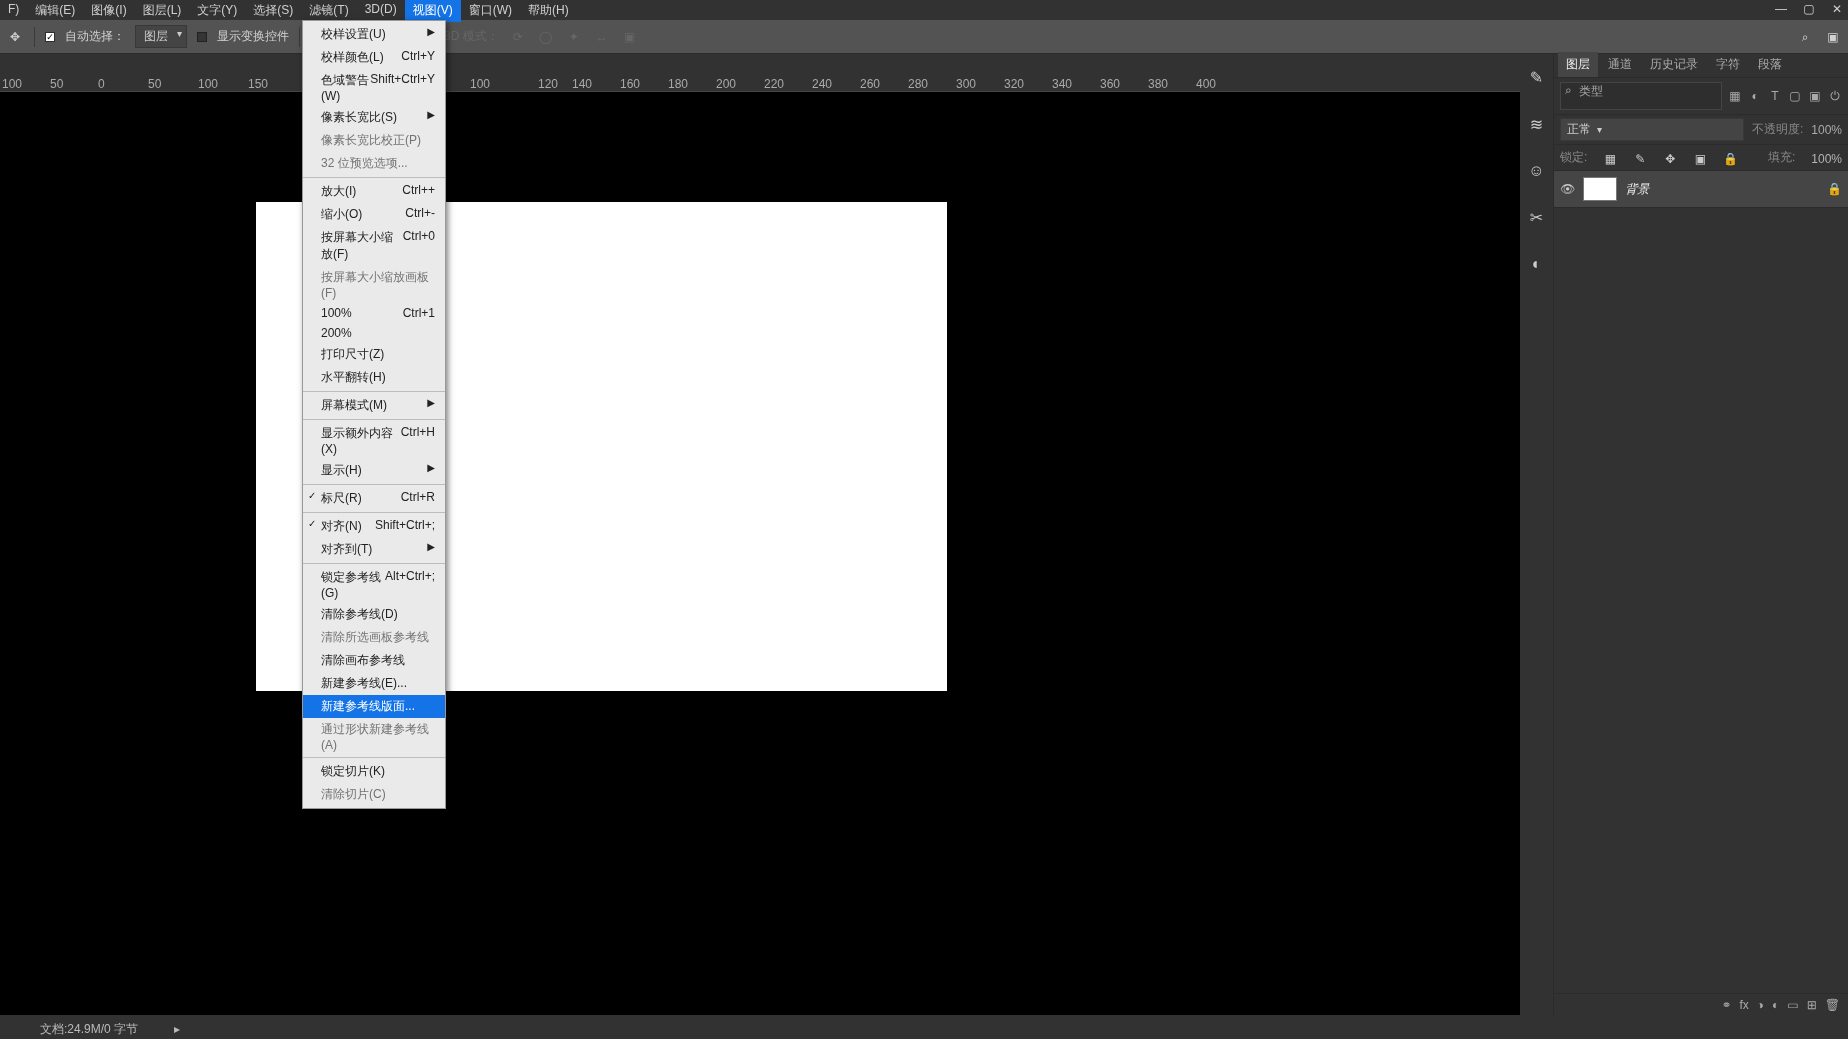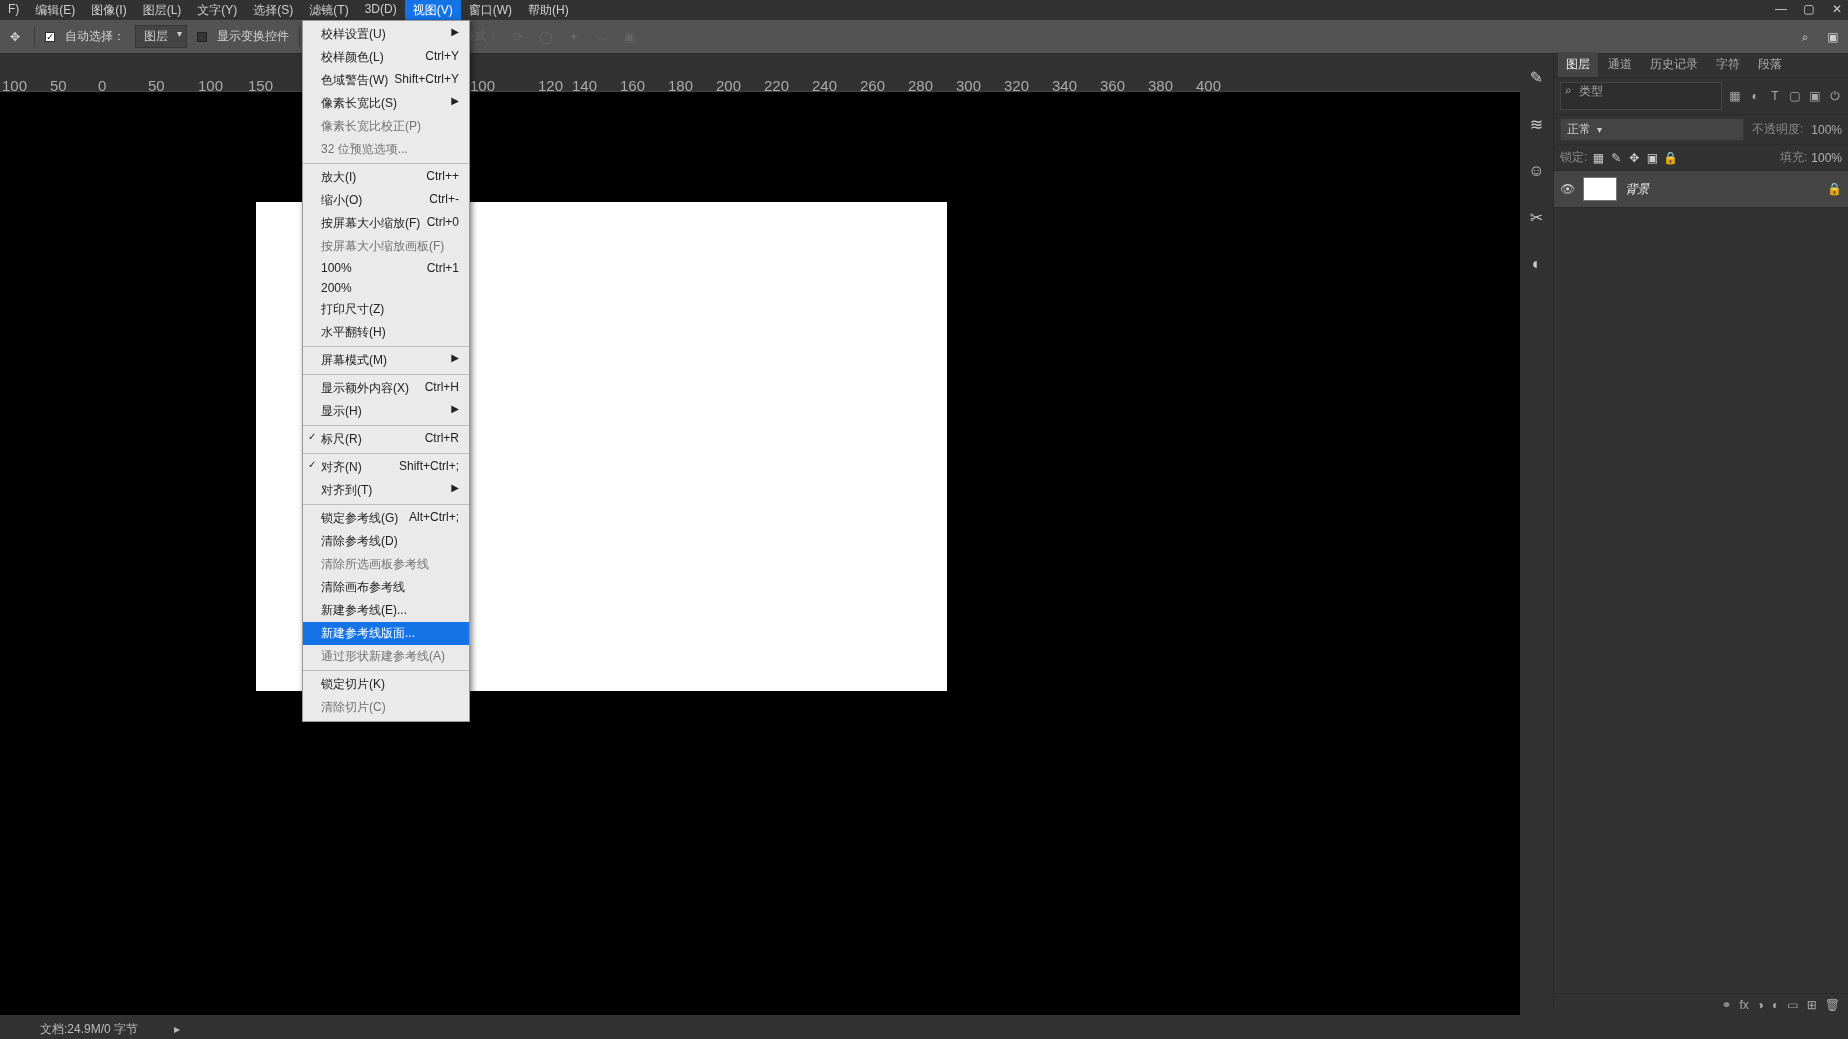--- a/index.html
+++ b/index.html
@@ -15,24 +15,24 @@
 .options-bar .dropdown { background: #444; border: 1px solid #383838; padding: 2px 18px 2px 8px; position: relative; color: #ccc; }
 .options-bar .dropdown:after { content: "▾"; position: absolute; right: 4px; top: 2px; font-size: 10px; }
 .options-bar .icon-btn { width: 18px; height: 18px; display: inline-flex; align-items: center; justify-content: center; color: #d0d0d0; }
 .options-bar .label { color: #d0d0d0; }
 .options-bar-right { position: absolute; right: 6px; top: 24px; display: flex; gap: 10px; height: 26px; align-items: center; }
 .doc-tabs { height: 22px; background: #323232; display: flex; }
 .doc-tab { background: #535353; padding: 4px 10px; color: #eee; border-right: 1px solid #323232; position: relative; margin-top: 47px; }
 .doc-tab .close { margin-left: 6px; font-size: 11px; color: #ddd; }
 .canvas-area { position: absolute; left: 0; top: 76px; width: 1520px; height: 939px; background: #000; }
 .ruler-h { height: 16px; background: #323232; border-bottom: 1px solid #444; position: absolute; left: 0; right: 0; top: 0; overflow: hidden; }
-.ruler-h .tick { position: absolute; top: 1px; color: #aaa; font-size: 15px; padding-left:2px;}
+.ruler-h .tick { position: absolute; top: 1px; color: #aaa; font-size: 12px; padding-left:2px;}
 .canvas { position: absolute; left: 256px; top: 126px; width: 691px; height: 489px; background: #fff; }
 .status-bar { position: absolute; left: 0; bottom: 0; width: 1520px; height: 20px; background: #323232; display: flex; align-items: center; color: #bbb; padding-left: 10px; gap: 30px; }
-.dropdown-menu { position: absolute; left: 302px; top: 20px; width: 168px; background: #eaeaea; border: 1px solid #999; box-shadow: 2px 2px 6px rgba(0,0,0,0.5); z-index: 100; padding: 2px 0; }
+.dropdown-menu { position: absolute; left: 302px; top: 20px; width: 144px; background: #eaeaea; border: 1px solid #999; box-shadow: 2px 2px 6px rgba(0,0,0,0.5); z-index: 100; padding: 2px 0; }
 .menu-item { padding: 3px 10px 3px 18px; color: #222; display: flex; justify-content: space-between; position: relative; cursor: default; }
 .menu-item.disabled { color: #737373; }
 .menu-item.highlighted { background: #1473e6; color: #fff; }
 .menu-sep { height: 1px; background: #bdbdbd; margin: 2px 0; }
 .menu-item .check { position: absolute; left: 5px; font-size: 10px; }
 .menu-item .arrow { font-size: 10px; }
 .right-panels { position: absolute; right: 0; top: 54px; width: 328px; height: 961px; background: #323232; display: flex; }
 .mini-icons { width: 34px; background: #323232; border-right: 1px solid #2b2b2b; padding-top: 14px; display: flex; flex-direction: column; gap: 28px; align-items: center; }
 .mini-icons span { font-size: 16px; color: #ccc; cursor: default; }
 .panel-wide { flex: 1; background: #323232; }
@@ -41,21 +41,21 @@
 .panel-tab.active { background: #454545; color: #eee; }
 .panel-toolbar { padding: 4px 6px; display: flex; align-items: center; gap: 6px; border-bottom: 1px solid #2b2b2b; }
 .panel-toolbar .search { flex: 1; background: #2e2e2e; border: 1px solid #444; height: 28px; color: #aaa; padding-left: 18px; position: relative; }
 .panel-toolbar .search:before { content: "⌕"; position: absolute; left: 4px; top: 0; color: #aaa; }
 .panel-toolbar .icon { width: 14px; height: 14px; display: inline-flex; align-items: center; justify-content: center; color: #aaa; }
 .panel-row { display: flex; align-items: center; padding: 3px 6px; gap: 8px; border-bottom: 1px solid #2b2b2b; }
 .panel-row .drop { background: #444; border: 1px solid #383838; padding: 2px 6px; color: #ccc; position: relative; }
 .panel-row .drop:after { content: "▾"; margin-left: 6px; font-size: 10px; }
 .panel-row .label { color: #888; }
 .panel-row .val { color: #aaa; margin-left: auto; }
-.lock-row { padding: 4px 6px; display: flex; align-items: center; gap: 4px; border-bottom: 1px solid #2b2b2b; }
+.lock-row { padding: 4px 6px; display: flex; align-items: flex-end; gap: 16px; border-bottom: 1px solid #2b2b2b; }
 .lock-row .label { color: #888; }
 .lock-row .icon { width: 14px; height: 14px; display: inline-flex; color: #ccc; align-items: center; justify-content: center;}
 .layer-item { display: flex; align-items: center; padding: 6px; gap: 8px; background: #454545; border-bottom: 1px solid #2b2b2b; }
 .layer-item .eye { color: #ccc; }
 .layer-item .thumb { width: 34px; height: 24px; background: #fff; border: 1px solid #777; }
 .layer-item .name { color: #eee; font-style: italic; }
 .layer-item .lock-icon { margin-left: auto; color: #ccc; }
 .panel-footer { position: absolute; bottom: 0; width: 294px; height: 22px; background: #323232; border-top: 1px solid #2b2b2b; display: flex; align-items: center; justify-content: flex-end; gap: 8px; padding-right: 8px; }
 .panel-footer span { color: #aaa; }
 </style>

